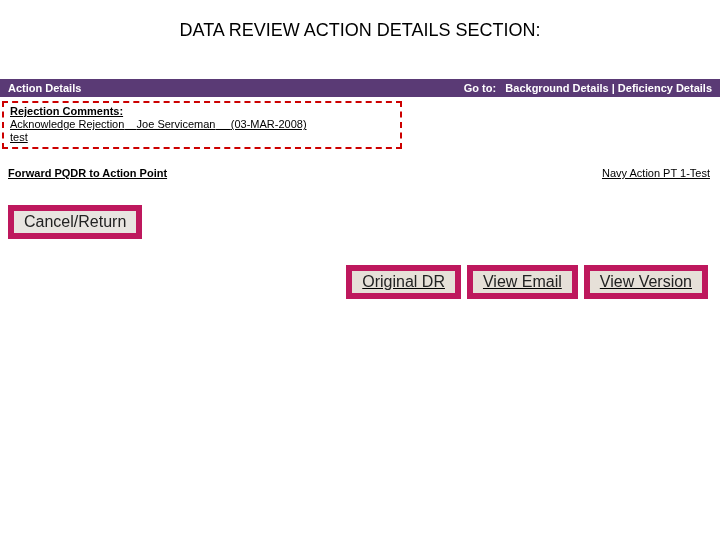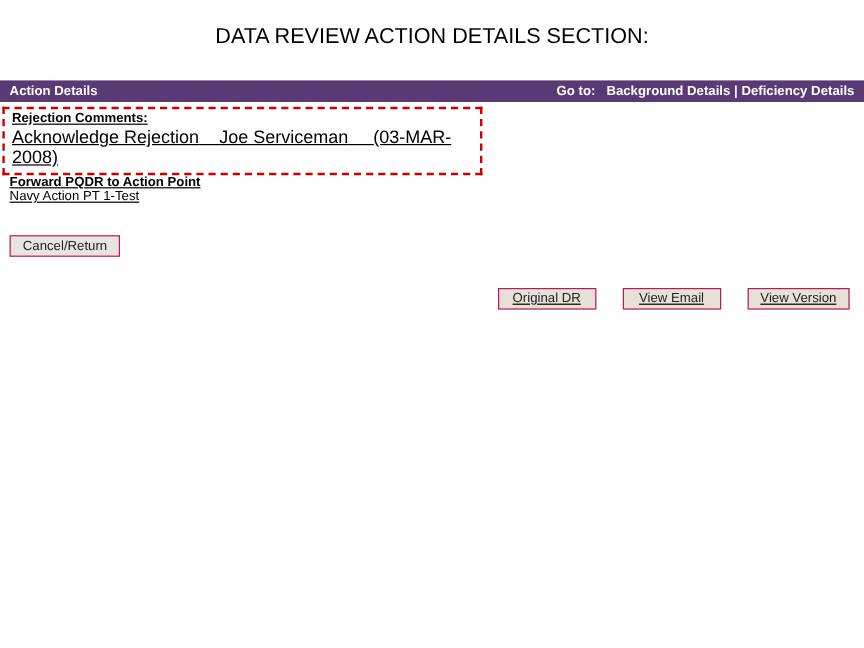--- a/index.html
+++ b/index.html
@@ -16,21 +16,21 @@
       font-size: 18px;
       padding-top: 18px;
       line-height: 1.4;
     }
     .section-header {
       background: #5a3a75;
       color: #fff;
       font-size: 11px;
       font-weight: bold;
       padding: 3px 8px;
-      margin-top: 24px;
+      margin-top: 36px;
       display: flex;
       justify-content: space-between;
       align-items: center;
     }
     .section-header .nav-right {
       font-weight: bold;
     }
     .section-header a { color: #fff; text-decoration: none; }
     .content-area {
       padding: 4px 8px 0 8px;
@@ -41,47 +41,47 @@
       border: 2px dashed #cc0000;
       padding: 2px 6px 4px 6px;
       width: 400px;
       margin-left: -6px;
     }
     .rejection-title {
       font-weight: bold;
       font-size: 11px;
     }
     .rejection-line {
-      font-size: 15px;
+      font-size: 11px;
       margin-top: 1px;
     }
     .forward-row {
       display: flex;
       justify-content: space-between;
+      margin-top: 18px;
       font-size: 11px;
-      flex-direction: column;
     }
     .forward-left { font-weight: bold; }
     .forward-left .sub { font-weight: bold; }
     .forward-right { font-weight: normal; padding-right: 2px; }
     .cancel-row {
       margin-top: 26px;
     }
     .btn {
       background: #e8e4e0;
-      border: 1px solid #be185d;
-      font-size: 11px;
+      border: 6px solid #be185d;
+      font-size: 16px;
       padding: 2px 10px;
       cursor: pointer;
       color: #222;
     }
     .bottom-btn-row {
       display: flex;
       justify-content: flex-end;
-      gap: 22px;
+      gap: 6px;
       margin-top: 26px;
       padding-right: 4px;
     }
     .bottom-btn-row .btn {
       min-width: 82px;
       text-align: center;
       background: #e6e0d8;
     }
   </style>
 </head>
@@ -106,20 +106,21 @@
 
   <div class="rejection-box">
     <div class="rejection-title">Rejection Comments:</div>
     <div class="rejection-line">
       <span>Acknowledge Rejection</span>
       &nbsp;&nbsp;
       <span>Joe Serviceman</span>
       &nbsp;&nbsp;&nbsp;
       <span>(03-MAR-2008)</span>
     </div>
+    <div class="rejection-line">test</div>
   </div>
 
   <div class="forward-row">
     <div class="forward-left">
       <div>Forward PQDR to Action Point</div>
     </div>
     <div class="forward-right">Navy Action PT 1-Test</div>
   </div>
 
   <div class="cancel-row">

